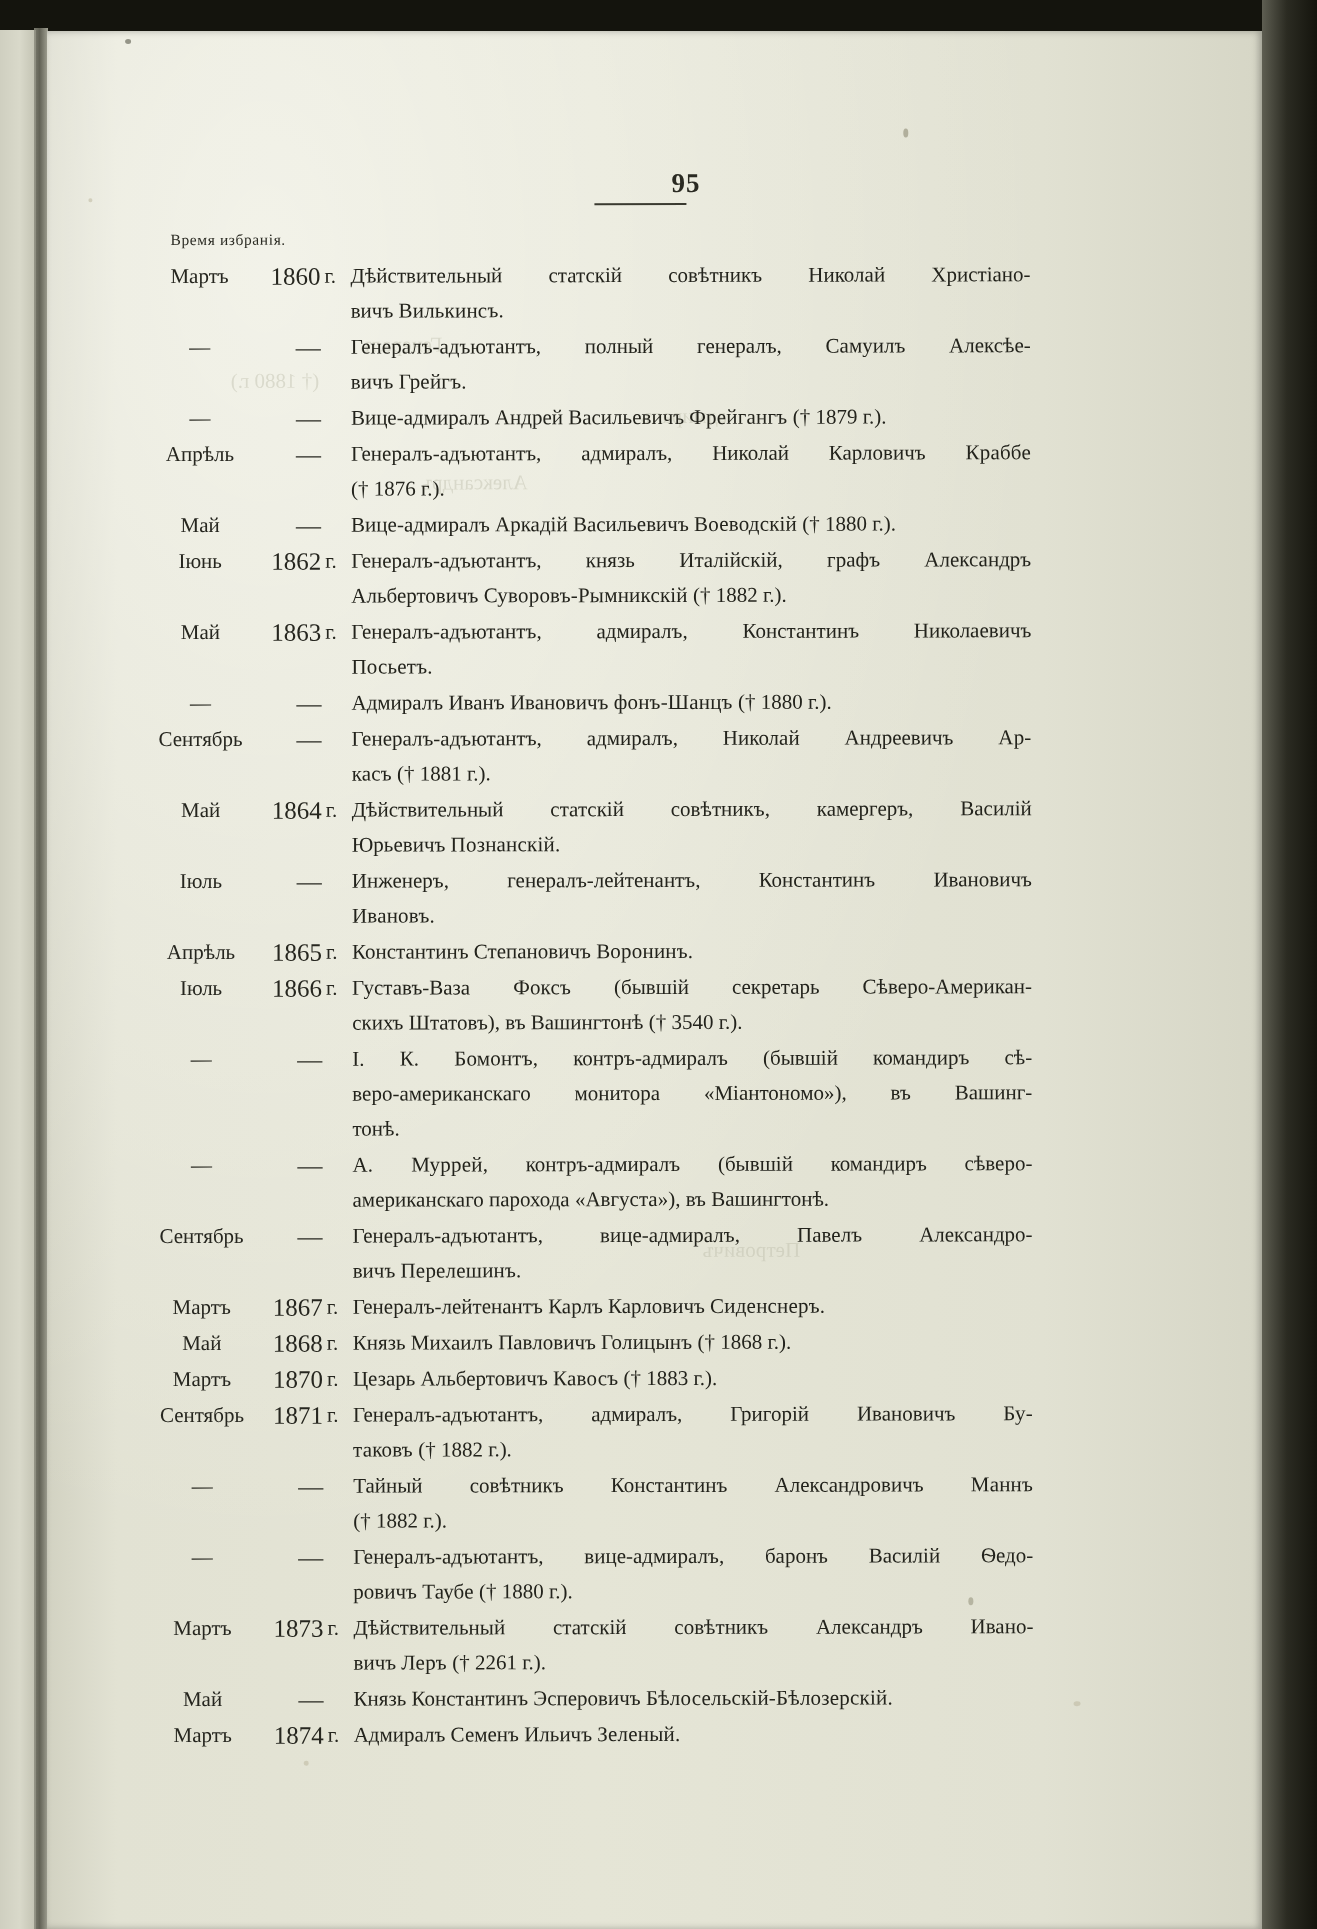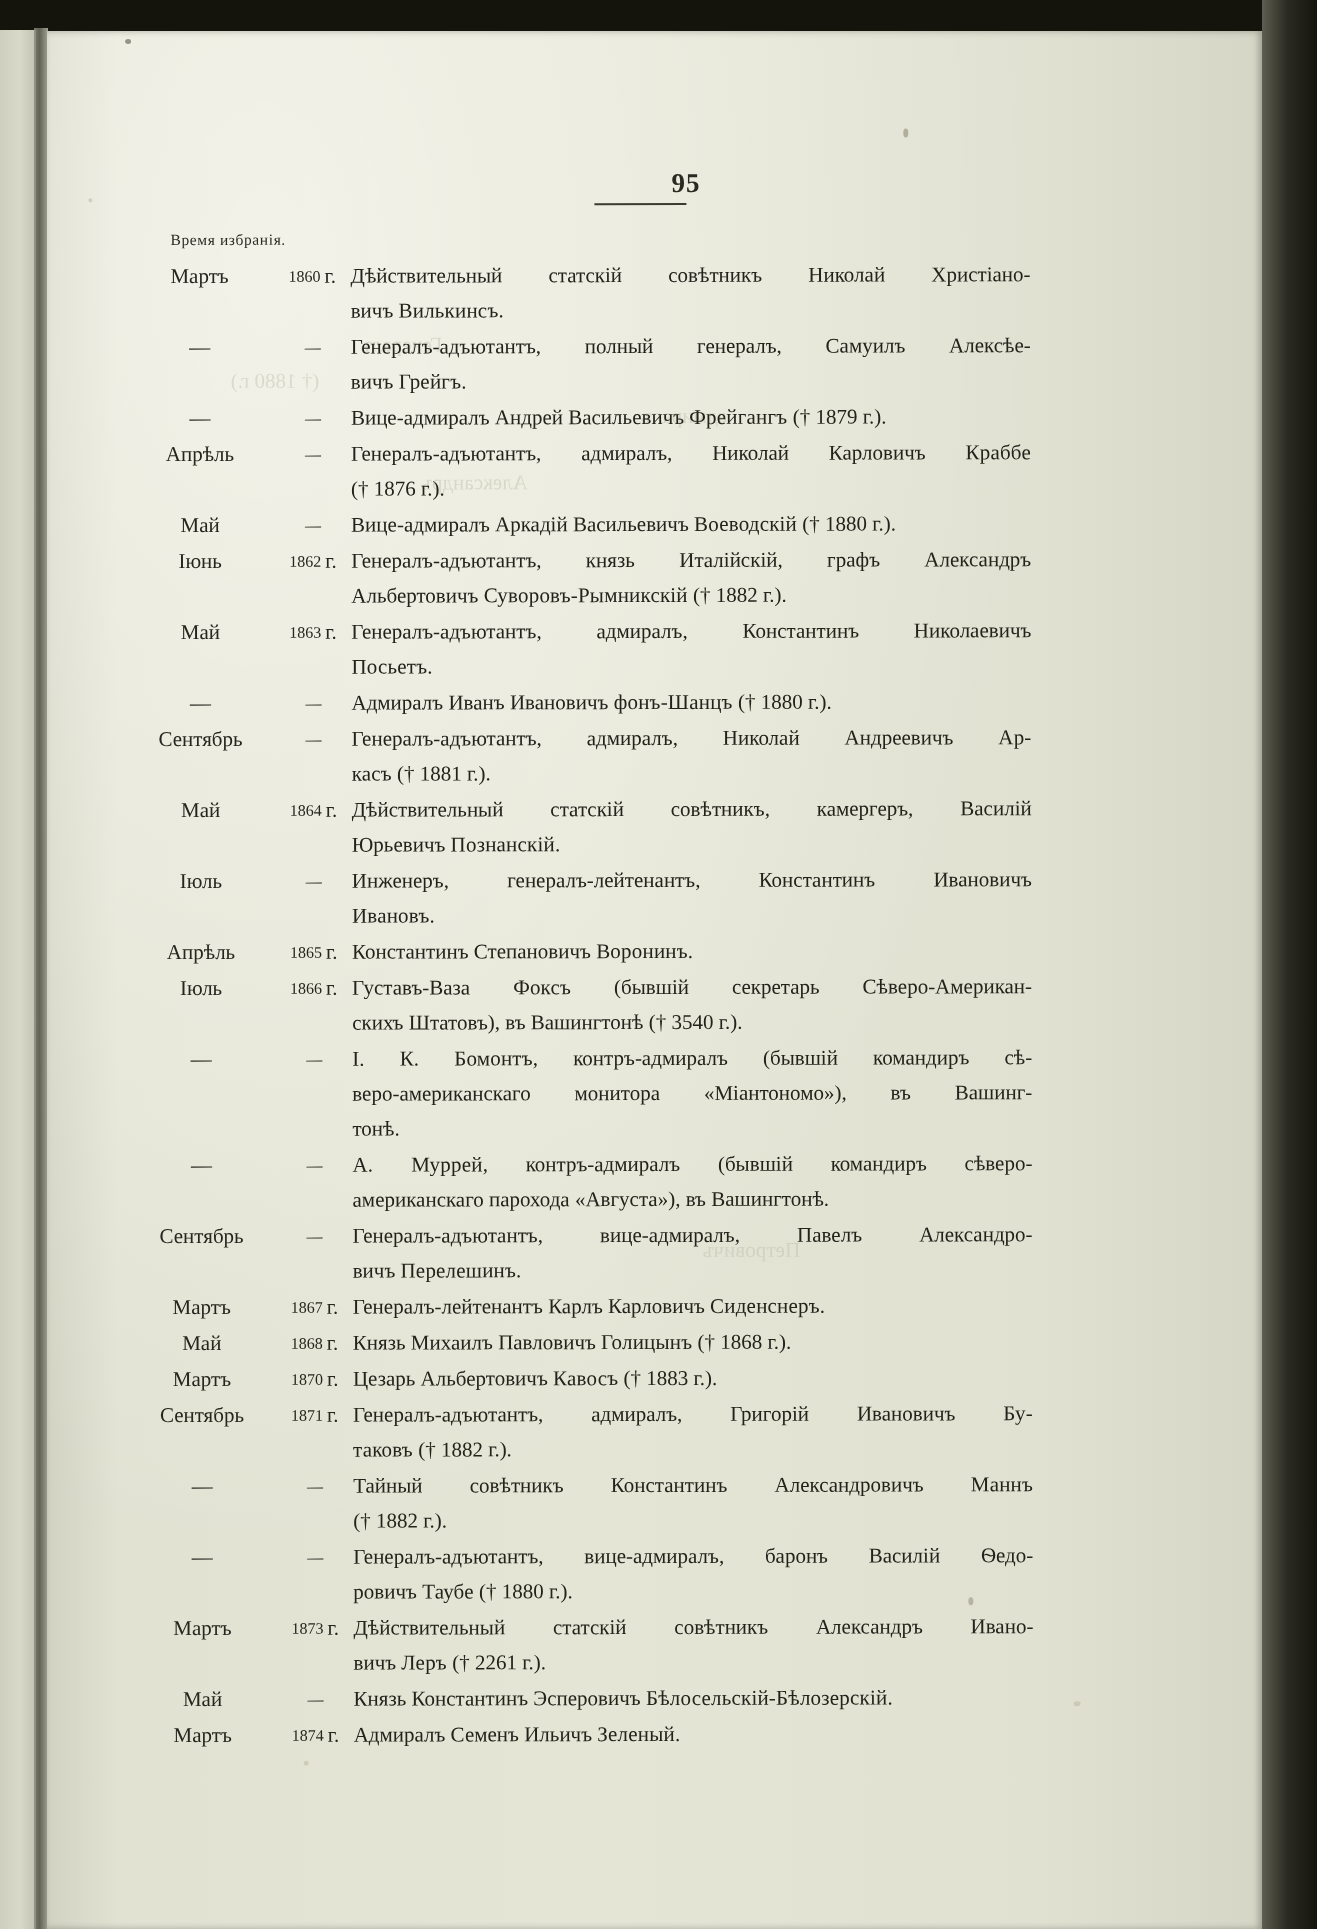--- a/index.html
+++ b/index.html
@@ -145,21 +145,21 @@
     flex: 0 0 98px;
     text-align: center;
     font-size: 21px;
     line-height: 35px;
     white-space: nowrap;
     color: #26261f;
   }
   .col-year {
     flex: 0 0 72px;
     text-align: right;
-    font-size: 16px;
+    font-size: 25px;
     line-height: 35px;
     white-space: nowrap;
     color: #26261f;
     padding-right: 4px;
   }
   .col-suffix {
     flex: 0 0 24px;
     text-align: left;
     font-size: 21px;
     line-height: 35px;

